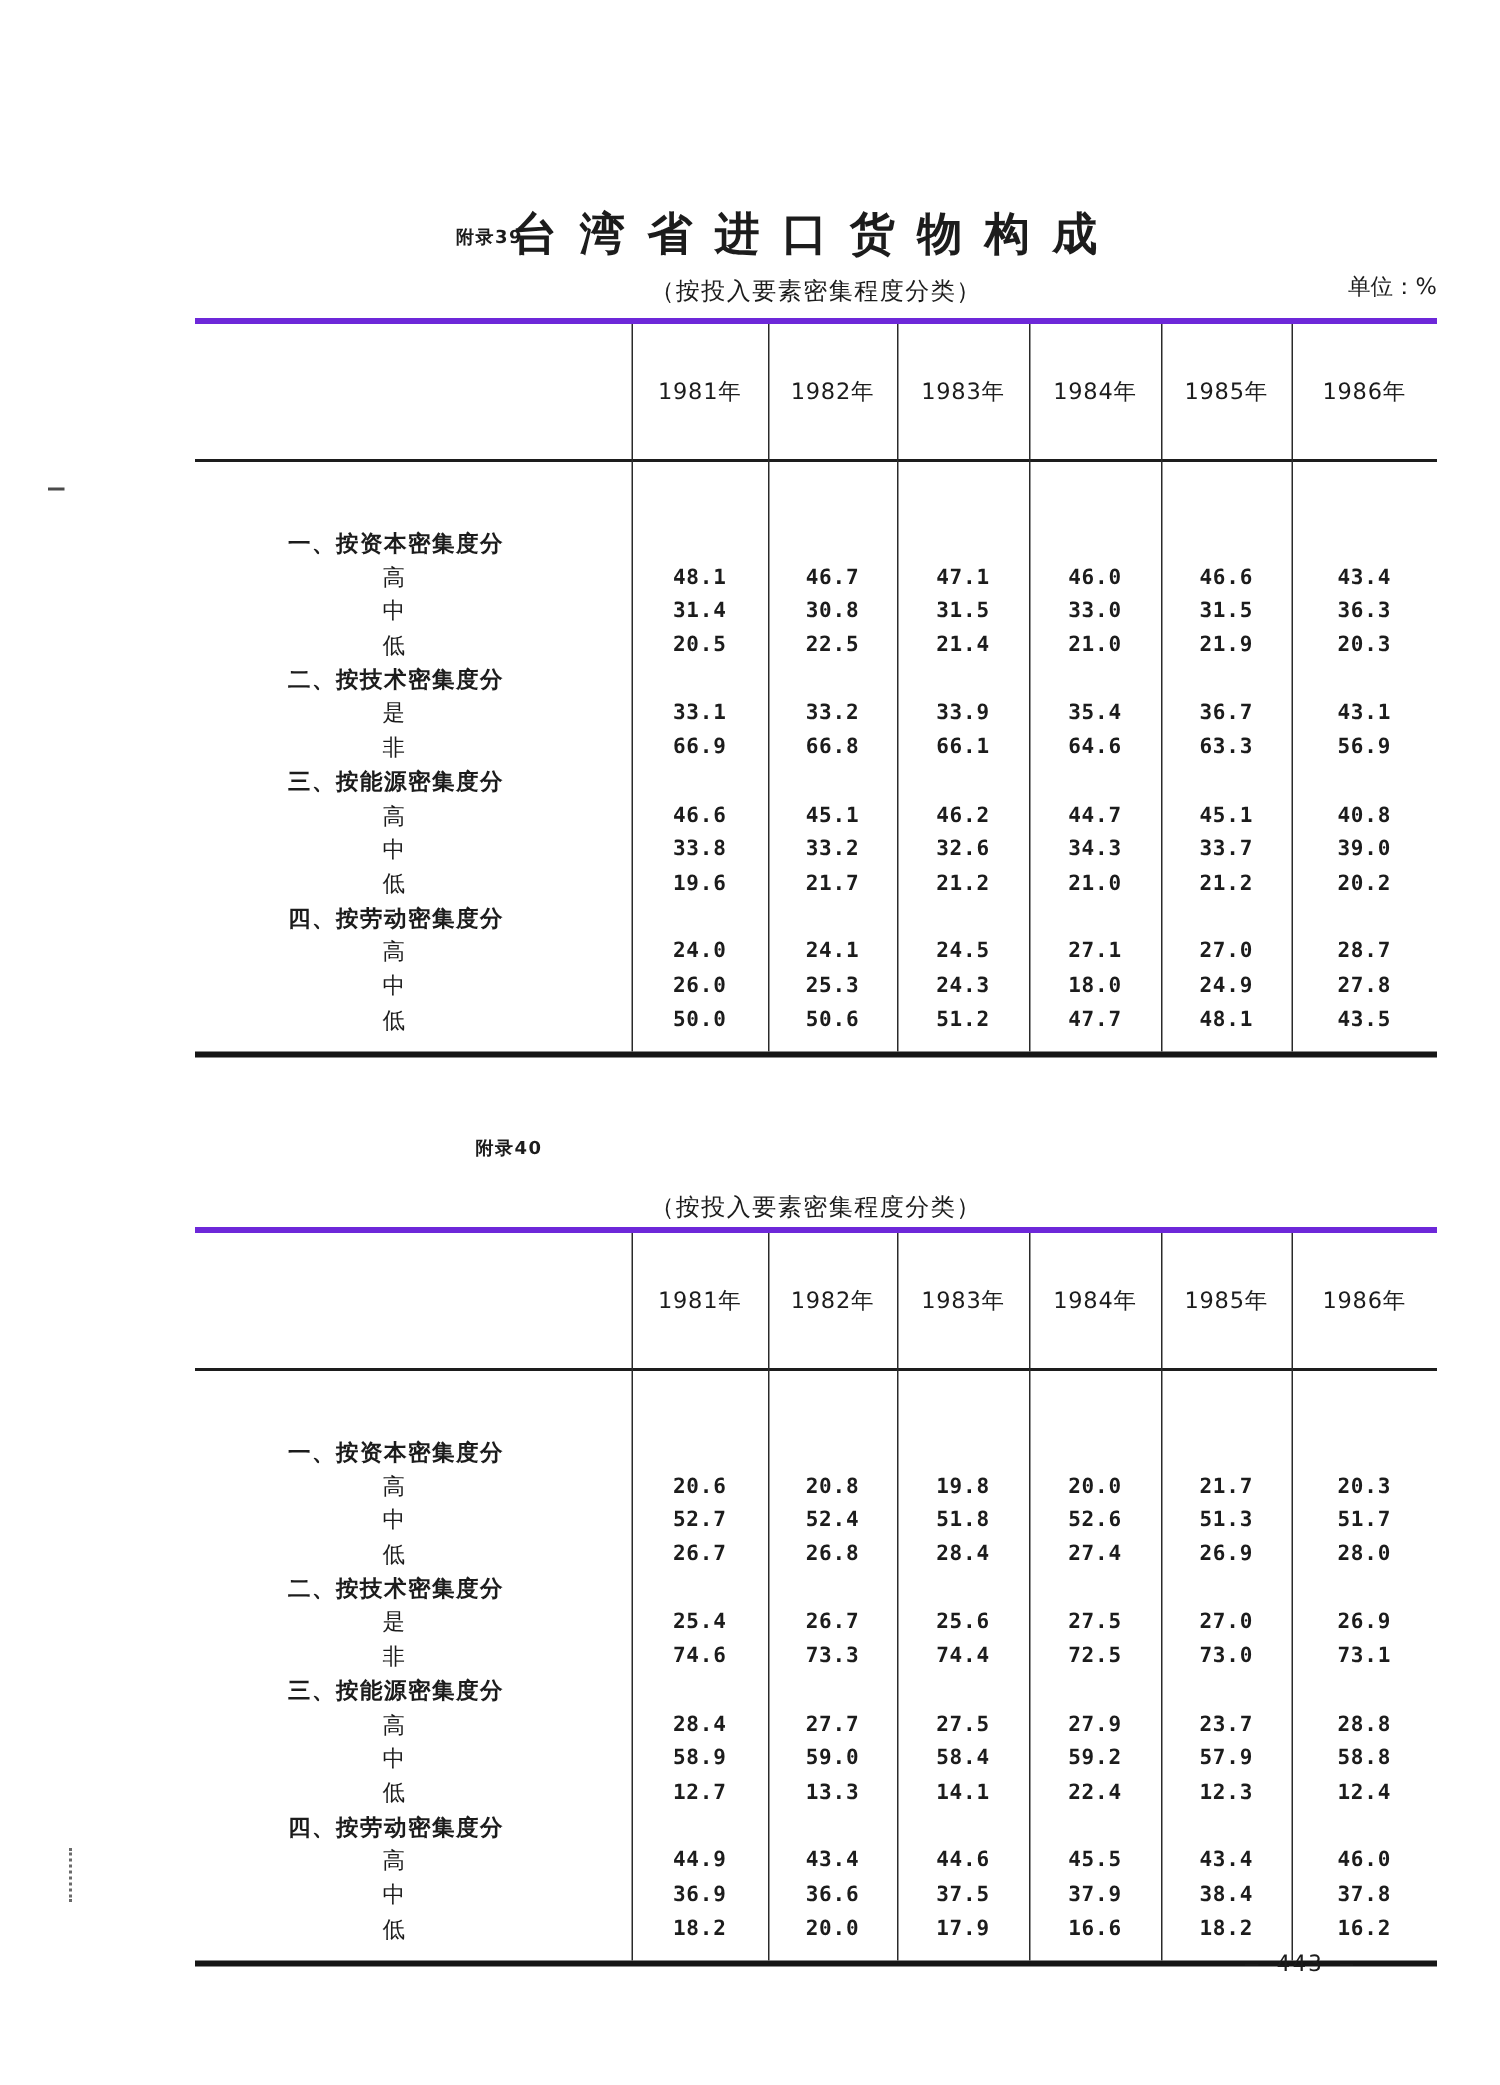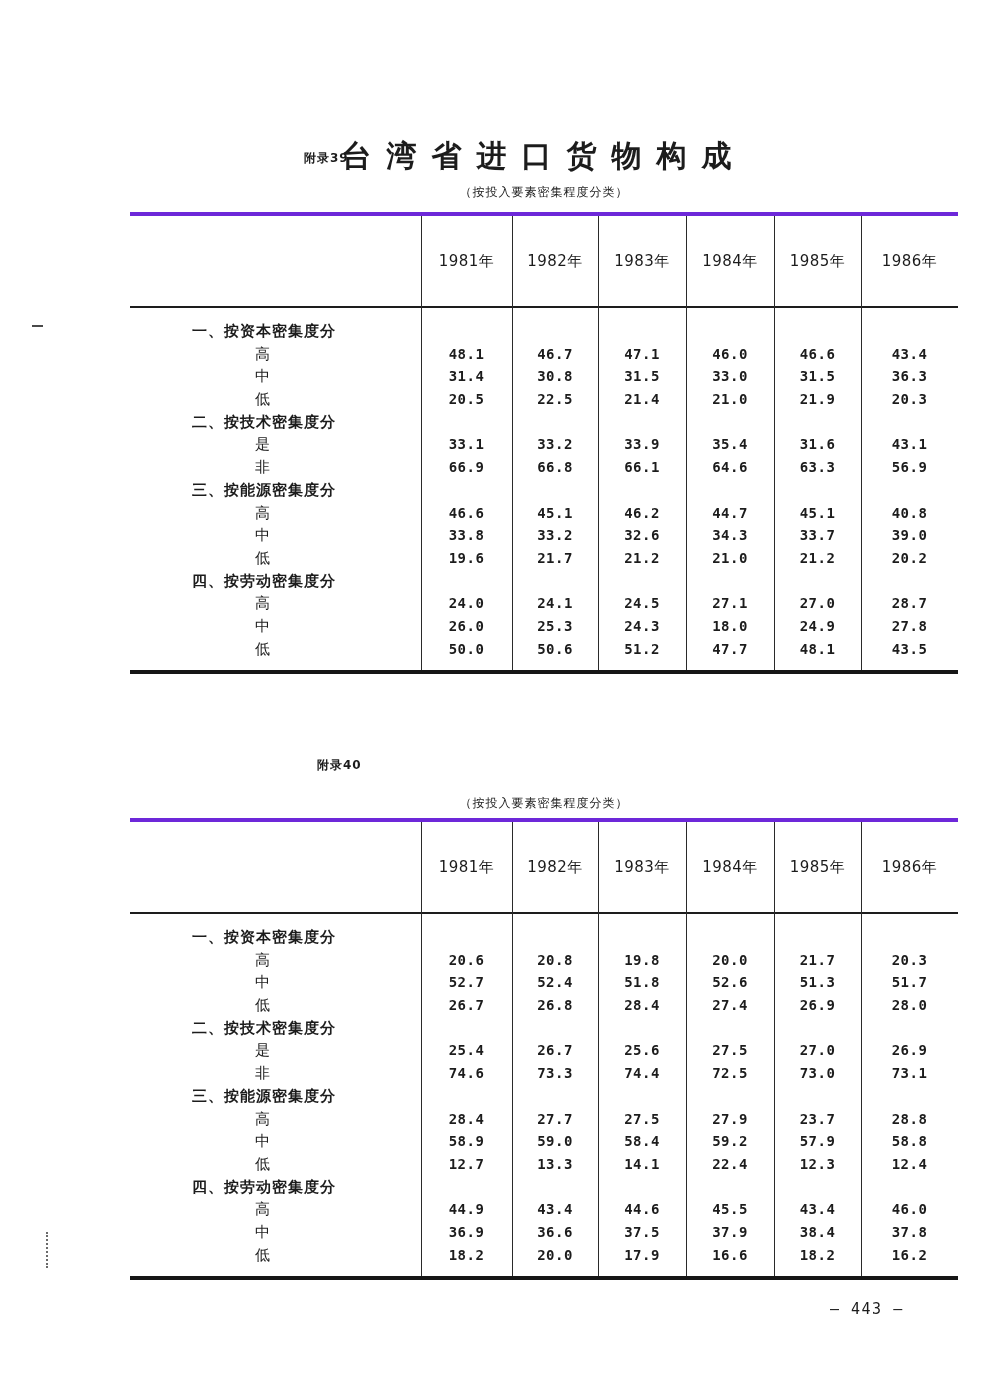--- a/index.html
+++ b/index.html
@@ -23,21 +23,21 @@
   .cap-title{
     position:absolute;left:130px;width:828px;
     text-align:center;
     font-size:30px;font-weight:bold;
     letter-spacing:15px;
     white-space:nowrap;
   }
   .subtitle{
     position:absolute;left:130px;width:828px;
     text-align:center;
-    font-size:12px;
+    font-size:16px;
     letter-spacing:1px;
   }
   .unit{
     position:absolute;left:130px;width:828px;
     text-align:right;
     font-size:15px;
   }
 
   
   .stat-table{
@@ -55,21 +55,21 @@
     grid-template-columns:291px 91px 86px 88px 88px 87px 97px;
     height:90px;
     align-items:center;
     border-bottom:2px solid #1d1d1d;
   }
   .yhead{
     text-align:center;
     font-size:15px;
     letter-spacing:0.5px;
   }
-  .tbody{padding:12px 0 10px 0;}
+  .tbody{padding:12px 0 10px 0;margin-top:31px;}
   .trow{
     display:grid;
     grid-template-columns:291px 91px 86px 88px 88px 87px 97px;
     height:22.7px;
     line-height:22.7px;
   }
   .cell{white-space:nowrap;}
   .stub{font-size:15px;}
   .stub.sec{font-weight:bold;padding-left:62px;letter-spacing:1px;}
   .stub.item{padding-left:125px;}
@@ -101,20 +101,21 @@
 <body>
 
 <div class="page">
 
   <div class="artifact-dash"></div>
   <div class="artifact-dots"></div>
 
   <span class="cap-label" style="left:268px;top:150px;">附录39</span>
   <div class="cap-title" style="top:136px;">台湾省进口货物构成</div>
   <div class="subtitle" style="top:184px;">（按投入要素密集程度分类）</div>
+  <div class="unit" style="top:182px;">单位：%</div>
 
   <div class="stat-table" style="top:212px;">
     <div class="vline" style="left:291px;"></div>
     <div class="vline" style="left:382px;"></div>
     <div class="vline" style="left:468px;"></div>
     <div class="vline" style="left:556px;"></div>
     <div class="vline" style="left:644px;"></div>
     <div class="vline" style="left:731px;"></div>
     <div class="thead">
       <div class="cell"></div>
@@ -170,21 +171,21 @@
           <div class="cell num"></div>
           <div class="cell num"></div>
           <div class="cell num"></div>
         </div>
         <div class="trow">
           <div class="cell stub item">是</div>
           <div class="cell num">33.1</div>
           <div class="cell num">33.2</div>
           <div class="cell num">33.9</div>
           <div class="cell num">35.4</div>
-          <div class="cell num">31.6</div>
+          <div class="cell num">36.7</div>
           <div class="cell num">43.1</div>
         </div>
         <div class="trow">
           <div class="cell stub item">非</div>
           <div class="cell num">66.9</div>
           <div class="cell num">66.8</div>
           <div class="cell num">66.1</div>
           <div class="cell num">64.6</div>
           <div class="cell num">63.3</div>
           <div class="cell num">56.9</div>

